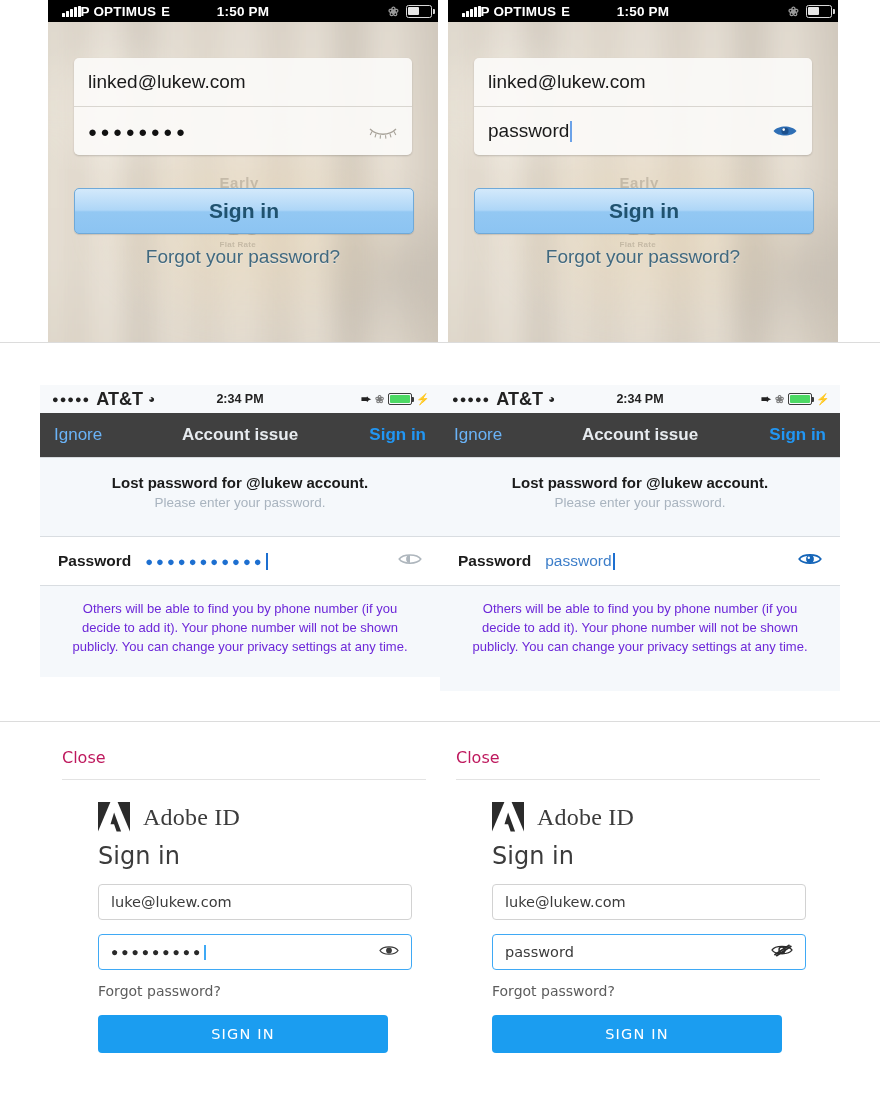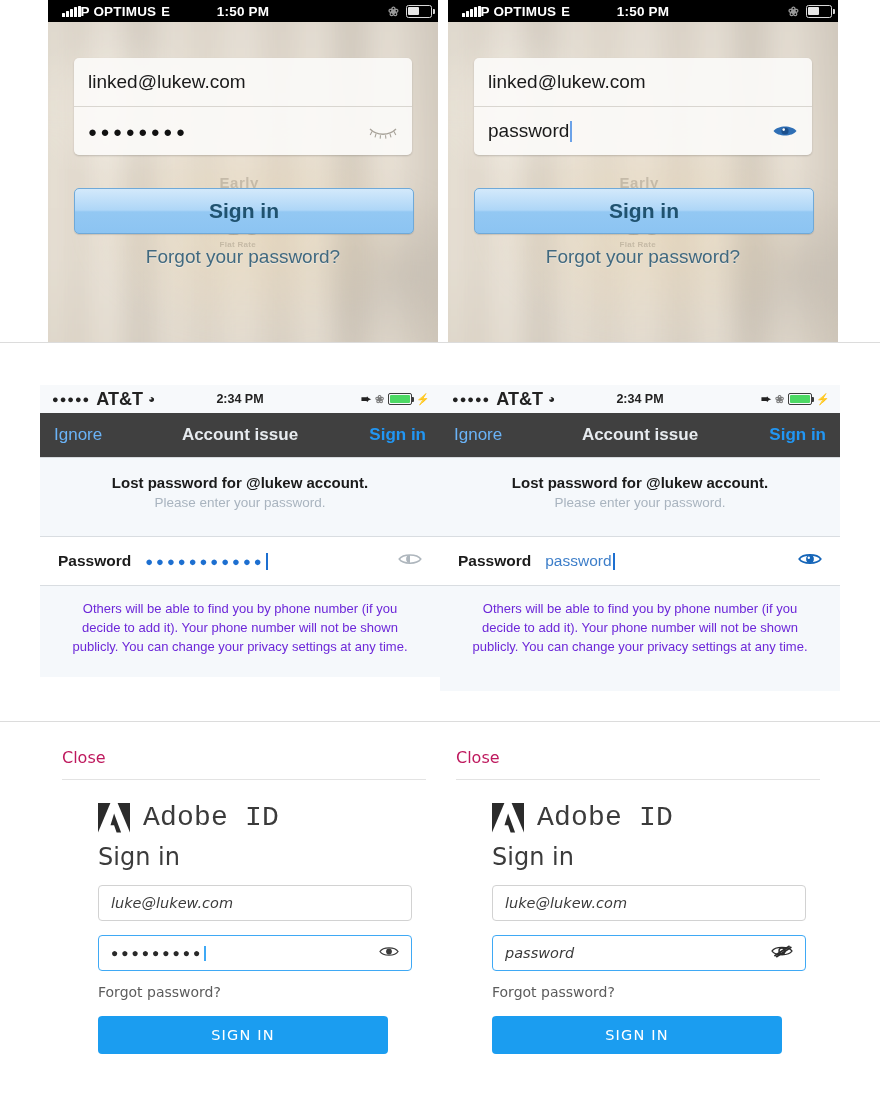--- a/index.html
+++ b/index.html
@@ -137,26 +137,26 @@
                color:#c8d2da;font-size:13px;}
 
   
   .adobe{position:absolute;top:722px;width:400px;height:384px;background:#fff;}
   .adobe.left{left:40px;}
   .adobe.right{left:434px;}
   .ad-close{padding:26px 0 0 22px;color:#be185d;font-size:16px;
             font-family:"DejaVu Sans", sans-serif;}
   .ad-rule{margin:12px 14px 0 22px;height:1px;background:#e3e3e3;}
   .ad-logo{display:flex;align-items:center;gap:13px;padding:22px 0 0 58px;}
-  .ad-name{font-size:28px;color:#3b3b3b;font-family:Liberation Mono, monospace;letter-spacing:.2px;}
+  .ad-name{font-size:24px;color:#3b3b3b;font-family:Liberation Serif, serif;letter-spacing:.2px;}
   .ad-signin{padding:10px 0 0 58px;font-size:24px;color:#3b3b3b;
              font-family:"DejaVu Sans", sans-serif;}
   .ad-field{margin:14px 0 0 58px;width:288px;height:34px;border:1px solid #d2d2d2;
             border-radius:4px;display:flex;align-items:center;padding:0 12px;
-            position:relative;background:#fff;font-style:italic;}
+            position:relative;background:#fff;}
   .ad-field.focus{border:1.6px solid #3fa9f5;}
   .ad-val{font-size:14.5px;color:#3b3b3b;font-family:"DejaVu Sans", sans-serif;}
   .ad-dots{font-size:12px;color:#2a2a2a;letter-spacing:3px;}
   .ad-eye{position:absolute;right:12px;top:50%;transform:translateY(-50%);}
   .ad-forgot{margin:13px 0 0 58px;font-size:14px;color:#5c5c5c;
              font-family:"DejaVu Sans", sans-serif;}
   .ad-btn{margin:16px 0 0 58px;width:290px;height:38px;border-radius:4px;
           display:flex;align-items:center;justify-content:center;
           color:#fff;font-size:14.5px;letter-spacing:1.2px;
           font-family:"DejaVu Sans", sans-serif;}

